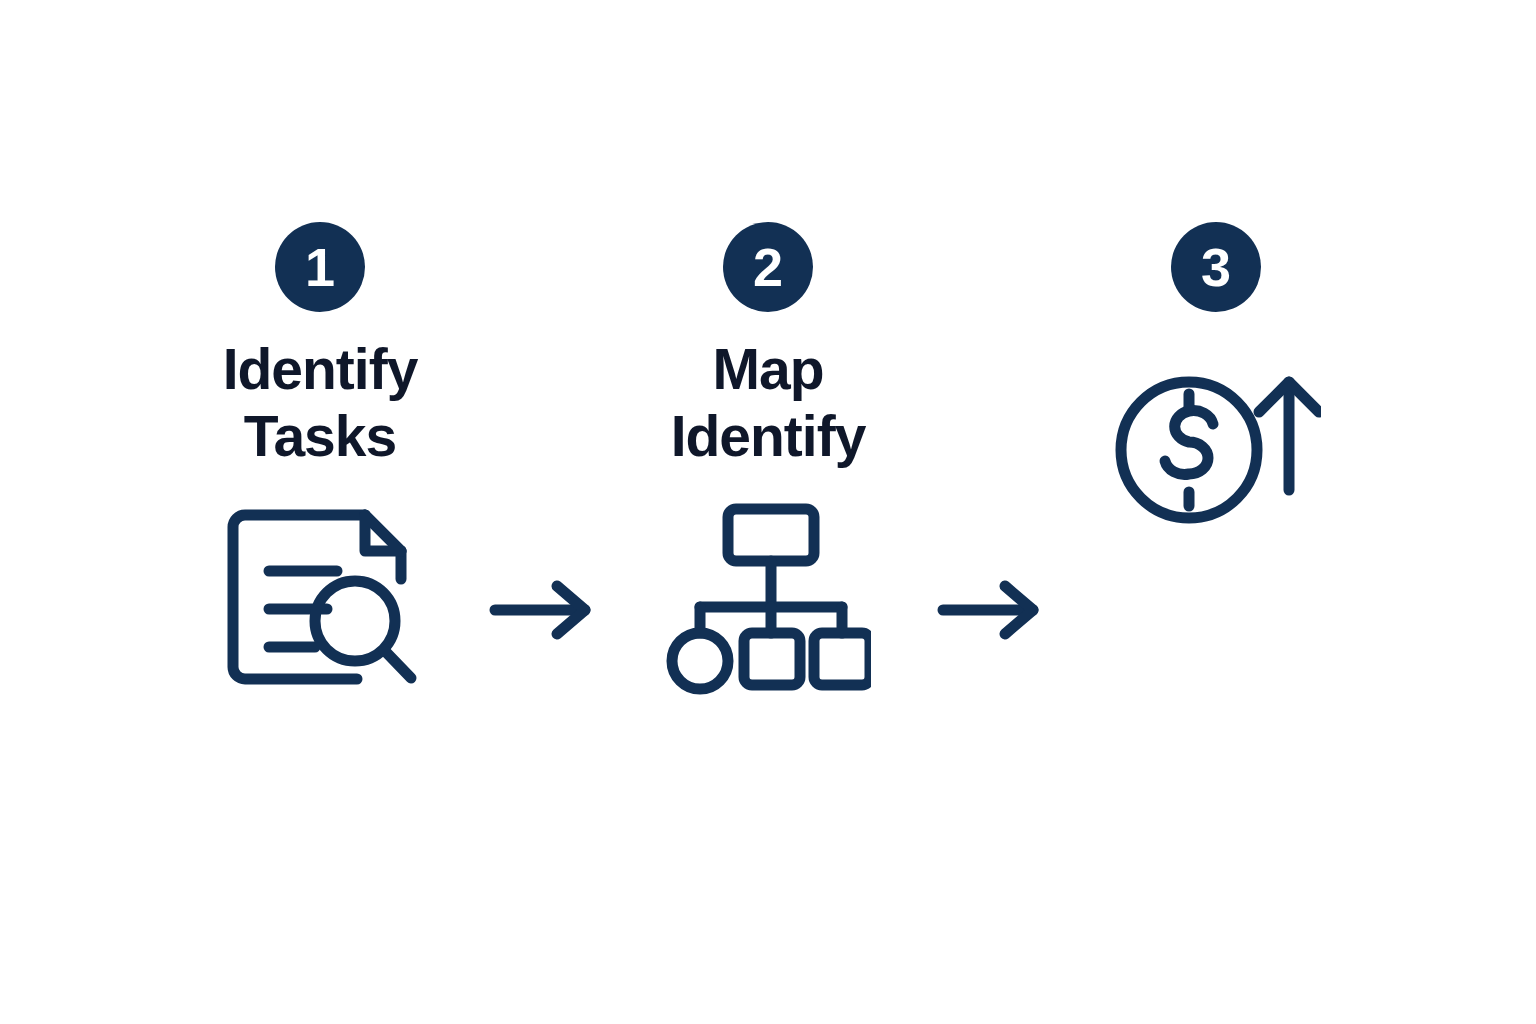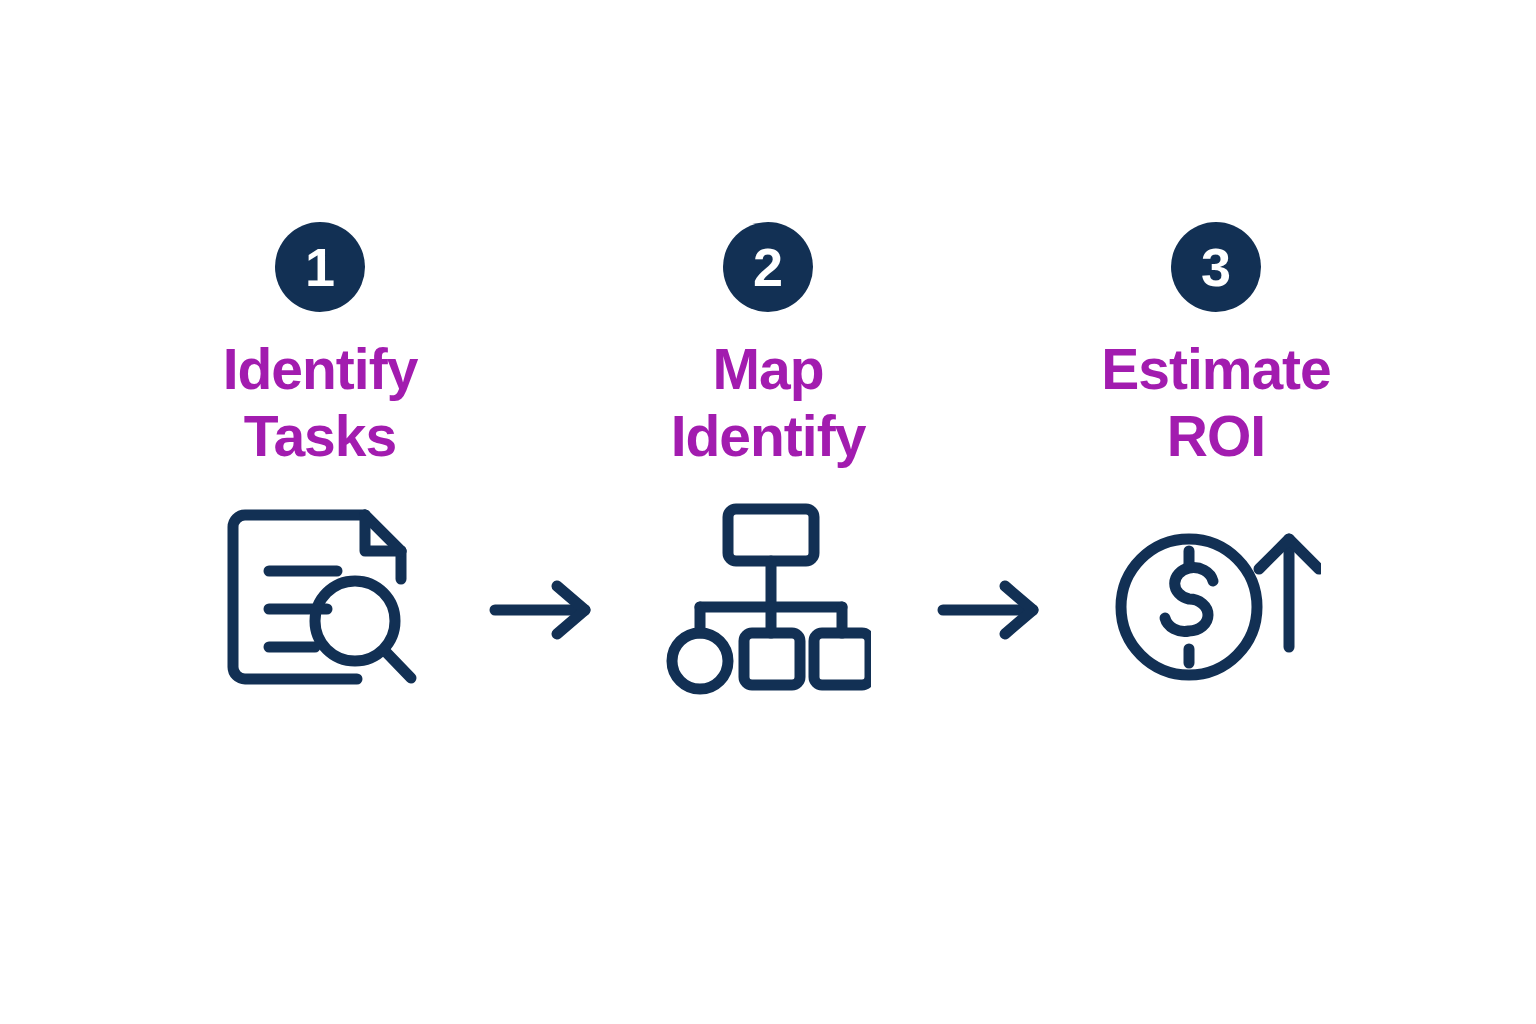--- a/index.html
+++ b/index.html
@@ -45,21 +45,21 @@
     align-items: center;
     justify-content: center;
     font-size: 54px;
     font-weight: 700;
     line-height: 1;
     letter-spacing: 0px;
     margin-top: 32px;
   }
   .step-title {
     margin-top: 24px;
-    color: #a21caf;
+    color: #0f172a;
     font-size: 57px;
     font-weight: 700;
     line-height: 1.17;
     text-align: center;
     letter-spacing: -1px;
     white-space: pre-line;
   }
   .step-icon {
     margin-top: 28px;
     height: 200px;
@@ -143,22 +143,20 @@
 
     <div class="connector">
       <svg width="110" height="60" viewBox="0 0 110 60" fill="none" stroke="#123054" stroke-width="11" stroke-linecap="round" stroke-linejoin="round">
         <path d="M6 30 H96"></path>
         <path d="M68 6 L96 30 L68 54"></path>
       </svg>
     </div>
 
     <div class="step">
       <div class="step-badge">3</div>
-      <div class="step-title">Estimate
-ROI</div>
       <div class="step-icon">
         <svg width="210" height="200" viewBox="0 0 210 200" fill="none" stroke="#123054" stroke-width="11" stroke-linecap="round" stroke-linejoin="round">
 
           <circle cx="78" cy="110" r="68"></circle>
 
           <path d="M102 84 a20 17 0 0 0 -24 -13 a19 16 0 0 0 0 31 a19 16 0 0 1 0 32 a20 17 0 0 1 -24 -13"></path>
           <path d="M78 54 V68"></path>
           <path d="M78 152 V166"></path>
 
           <path d="M178 42 V150"></path>

